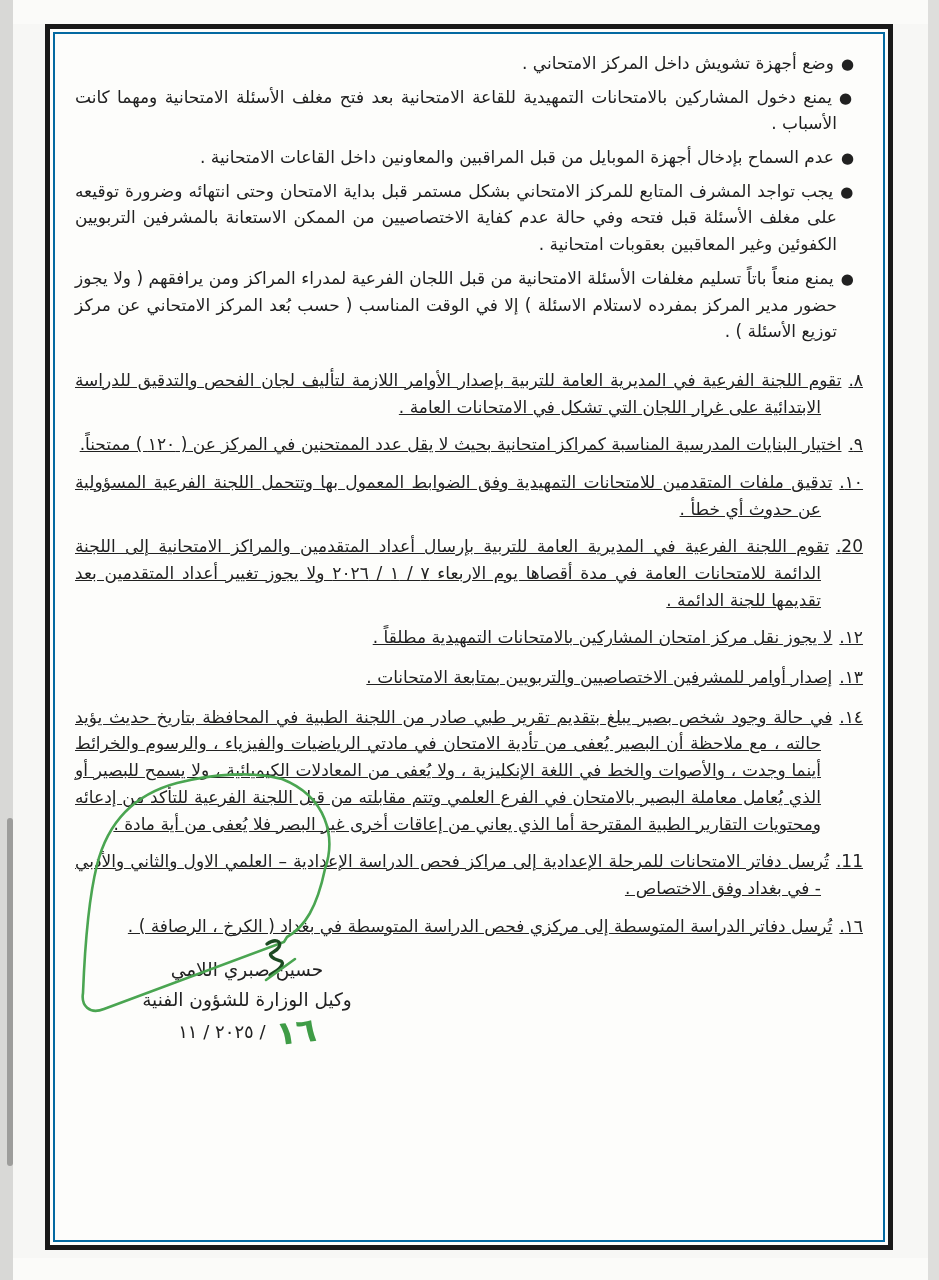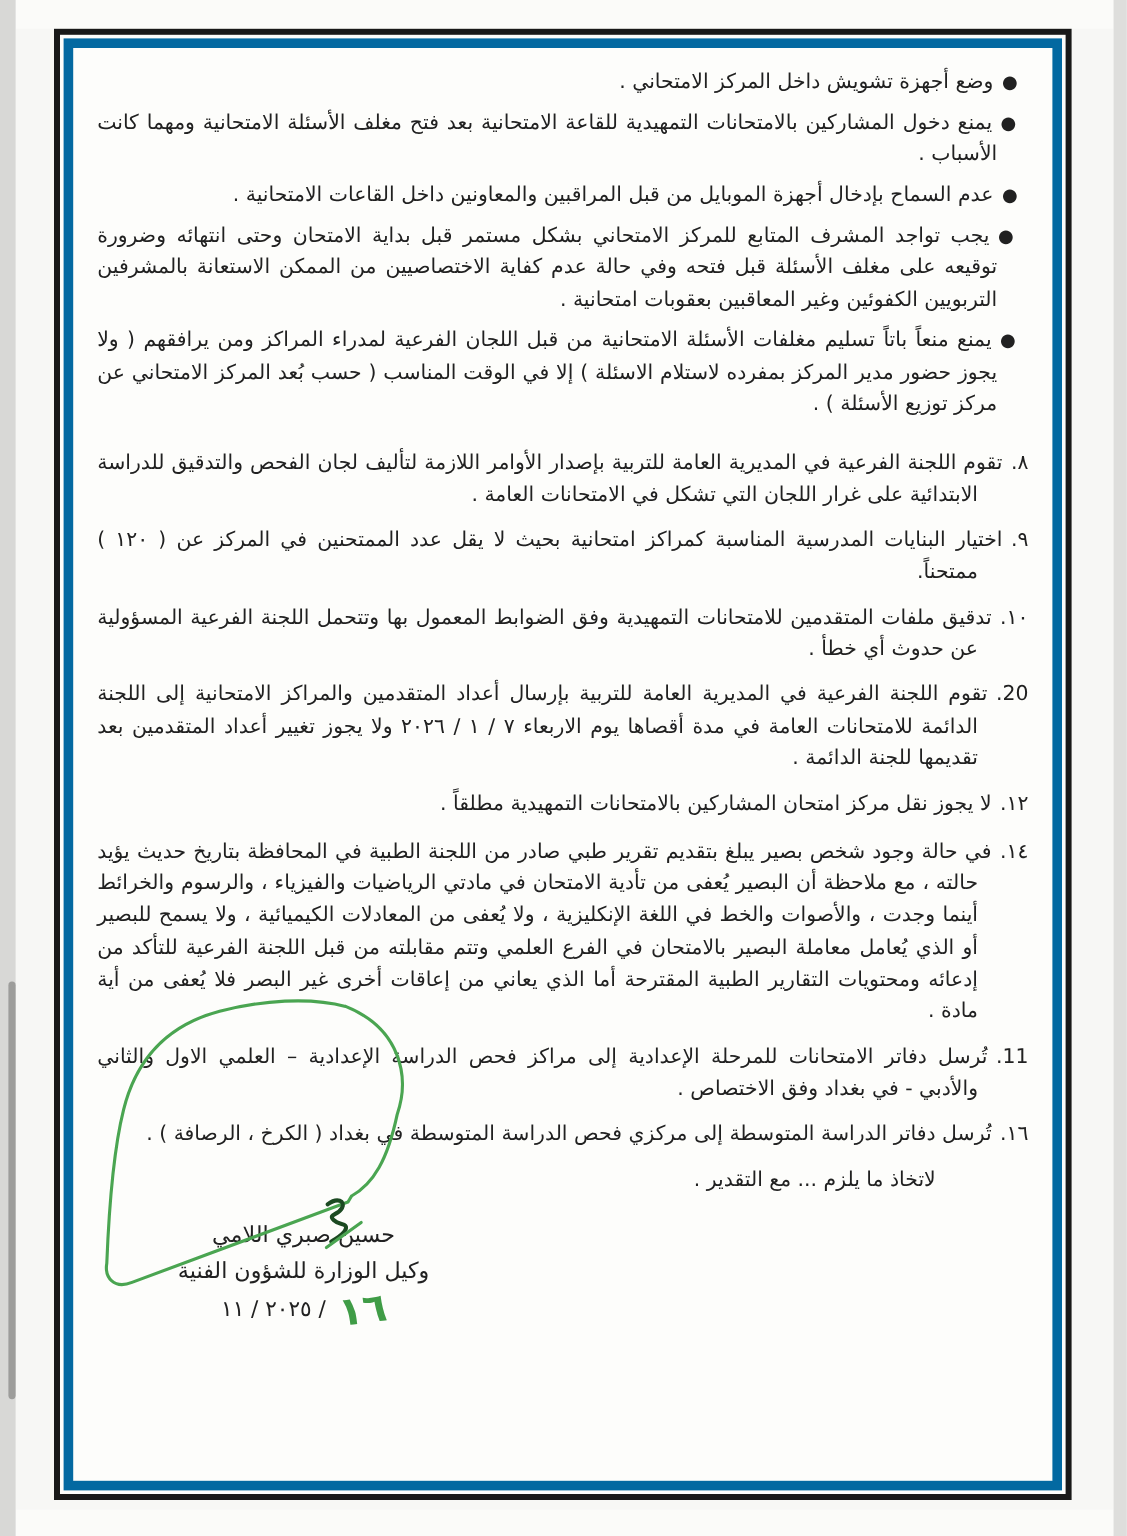--- a/index.html
+++ b/index.html
@@ -15,31 +15,31 @@
   .edge-right{position:absolute;right:0;top:0;width:11px;height:1280px;background:#dededc;}
   .edge-top{position:absolute;left:13px;top:0;right:11px;height:24px;background:#fbfbf9;}
   .edge-bottom{position:absolute;left:13px;bottom:0;right:11px;height:22px;background:#fbfbf9;}
 
   
   .frame{
     position:absolute;left:45px;top:24px;width:848px;height:1226px;
     border:5px solid #191919;background:#fdfdfb;box-sizing:border-box;
   }
   .frame-inner{
-    position:absolute;inset:3px;border:8px solid #0369a1;
+    position:absolute;inset:3px;border:2px solid #0369a1;
     padding:16px 20px 8px 20px;box-sizing:border-box;overflow:hidden;
     direction:rtl;text-align:justify;
     font-size:17px;line-height:1.57;
   }
 
   .bullet{margin:0 0 7px 0;padding-right:26px;text-indent:-17px;}
   .bullet .marker{font-size:15px;padding-left:7px;}
   .bullet.b-last{padding-right:0;text-indent:50px;}
 
-  .items{margin-top:22px;}
+  .items{margin-top:22px;text-decoration:underline;}
   .item{margin:0 0 11px 0;padding-right:42px;text-indent:-42px;}
   .item .num{margin-left:7px;white-space:nowrap;}
   .item.single{margin-bottom:13px;}
 
   .closing{margin-top:12px;padding-left:420px;text-align:center;}
 
   .sig{
     position:relative;width:340px;margin:16px auto 0 2px;
     text-align:center;line-height:1.62;font-size:18.5px;
   }
@@ -77,26 +77,26 @@
       <p class="bullet"><span class="marker">●</span><span>يجب تواجد المشرف المتابع للمركز الامتحاني بشكل مستمر قبل بداية الامتحان وحتى انتهائه  وضرورة توقيعه على مغلف الأسئلة قبل فتحه وفي حالة عدم كفاية الاختصاصيين من الممكن الاستعانة بالمشرفين التربويين الكفوئين وغير المعاقبين بعقوبات امتحانية .</span></p>
       <p class="bullet"><span class="marker">●</span><span>يمنع منعاً باتاً تسليم مغلفات الأسئلة الامتحانية من قبل اللجان الفرعية لمدراء المراكز ومن يرافقهم ( ولا يجوز حضور مدير المركز بمفرده لاستلام الاسئلة ) إلا في الوقت المناسب ( حسب بُعد المركز الامتحاني عن مركز توزيع الأسئلة ) .</span></p>
     </div>
 
     <div class="items">
       <p class="item"><span class="num">٨.</span><span>تقوم اللجنة الفرعية في المديرية العامة للتربية بإصدار الأوامر اللازمة لتأليف لجان الفحص والتدقيق للدراسة الابتدائية على غرار اللجان التي تشكل في الامتحانات العامة .</span></p>
       <p class="item"><span class="num">٩.</span><span>اختيار البنايات المدرسية المناسبة كمراكز امتحانية بحيث لا يقل عدد الممتحنين في المركز عن ( ١٢٠ ) ممتحناً.</span></p>
       <p class="item"><span class="num">١٠.</span><span>تدقيق ملفات المتقدمين للامتحانات التمهيدية وفق الضوابط المعمول بها وتتحمل اللجنة الفرعية المسؤولية عن حدوث أي خطأ .</span></p>
       <p class="item"><span class="num">20.</span><span>تقوم اللجنة الفرعية في المديرية العامة للتربية بإرسال أعداد المتقدمين والمراكز الامتحانية إلى اللجنة الدائمة للامتحانات العامة في مدة أقصاها يوم الاربعاء ٧ / ١ / ٢٠٢٦ ولا يجوز تغيير أعداد المتقدمين بعد تقديمها للجنة الدائمة .</span></p>
       <p class="item single"><span class="num">١٢.</span><span>لا يجوز نقل مركز امتحان المشاركين بالامتحانات التمهيدية مطلقاً .</span></p>
+      <p class="item single"><span class="num">١٣.</span><span>إصدار أوامر للمشرفين الاختصاصيين والتربويين بمتابعة الامتحانات .</span></p>
       <p class="item"><span class="num">١٤.</span><span>في حالة وجود شخص بصير يبلغ بتقديم تقرير طبي صادر من اللجنة الطبية في المحافظة بتاريخ حديث يؤيد حالته ، مع ملاحظة أن البصير يُعفى من تأدية الامتحان في مادتي الرياضيات والفيزياء ، والرسوم والخرائط أينما وجدت ، والأصوات والخط في اللغة الإنكليزية ، ولا يُعفى من المعادلات الكيميائية ، ولا يسمح للبصير أو الذي يُعامل معاملة البصير بالامتحان في الفرع العلمي وتتم مقابلته من قبل اللجنة الفرعية للتأكد من إدعائه ومحتويات التقارير الطبية المقترحة أما الذي يعاني من إعاقات أخرى غير البصر فلا يُعفى من أية مادة .</span></p>
       <p class="item"><span class="num">11.</span><span>تُرسل دفاتر الامتحانات للمرحلة الإعدادية إلى مراكز فحص الدراسة الإعدادية – العلمي الاول والثاني والأدبي - في بغداد وفق الاختصاص .</span></p>
       <p class="item"><span class="num">١٦.</span><span>تُرسل دفاتر الدراسة المتوسطة إلى مركزي فحص الدراسة المتوسطة في بغداد ( الكرخ ، الرصافة ) .</span></p>
     </div>
 
-    <p class="closing">لاتخاذ ما يلزم ... مع التقدير .</p>
 
     <div class="sig">
 
       <svg class="sig-overlay" viewBox="0 0 360 310" xmlns="http://www.w3.org/2000/svg">
         <path d="M 245,22
                  C 290,40 299,80 288,112
                  C 280,150 268,170 250,180
                  l -3,5
                  L 67,252
                  C 52,258 44,248 46,236

